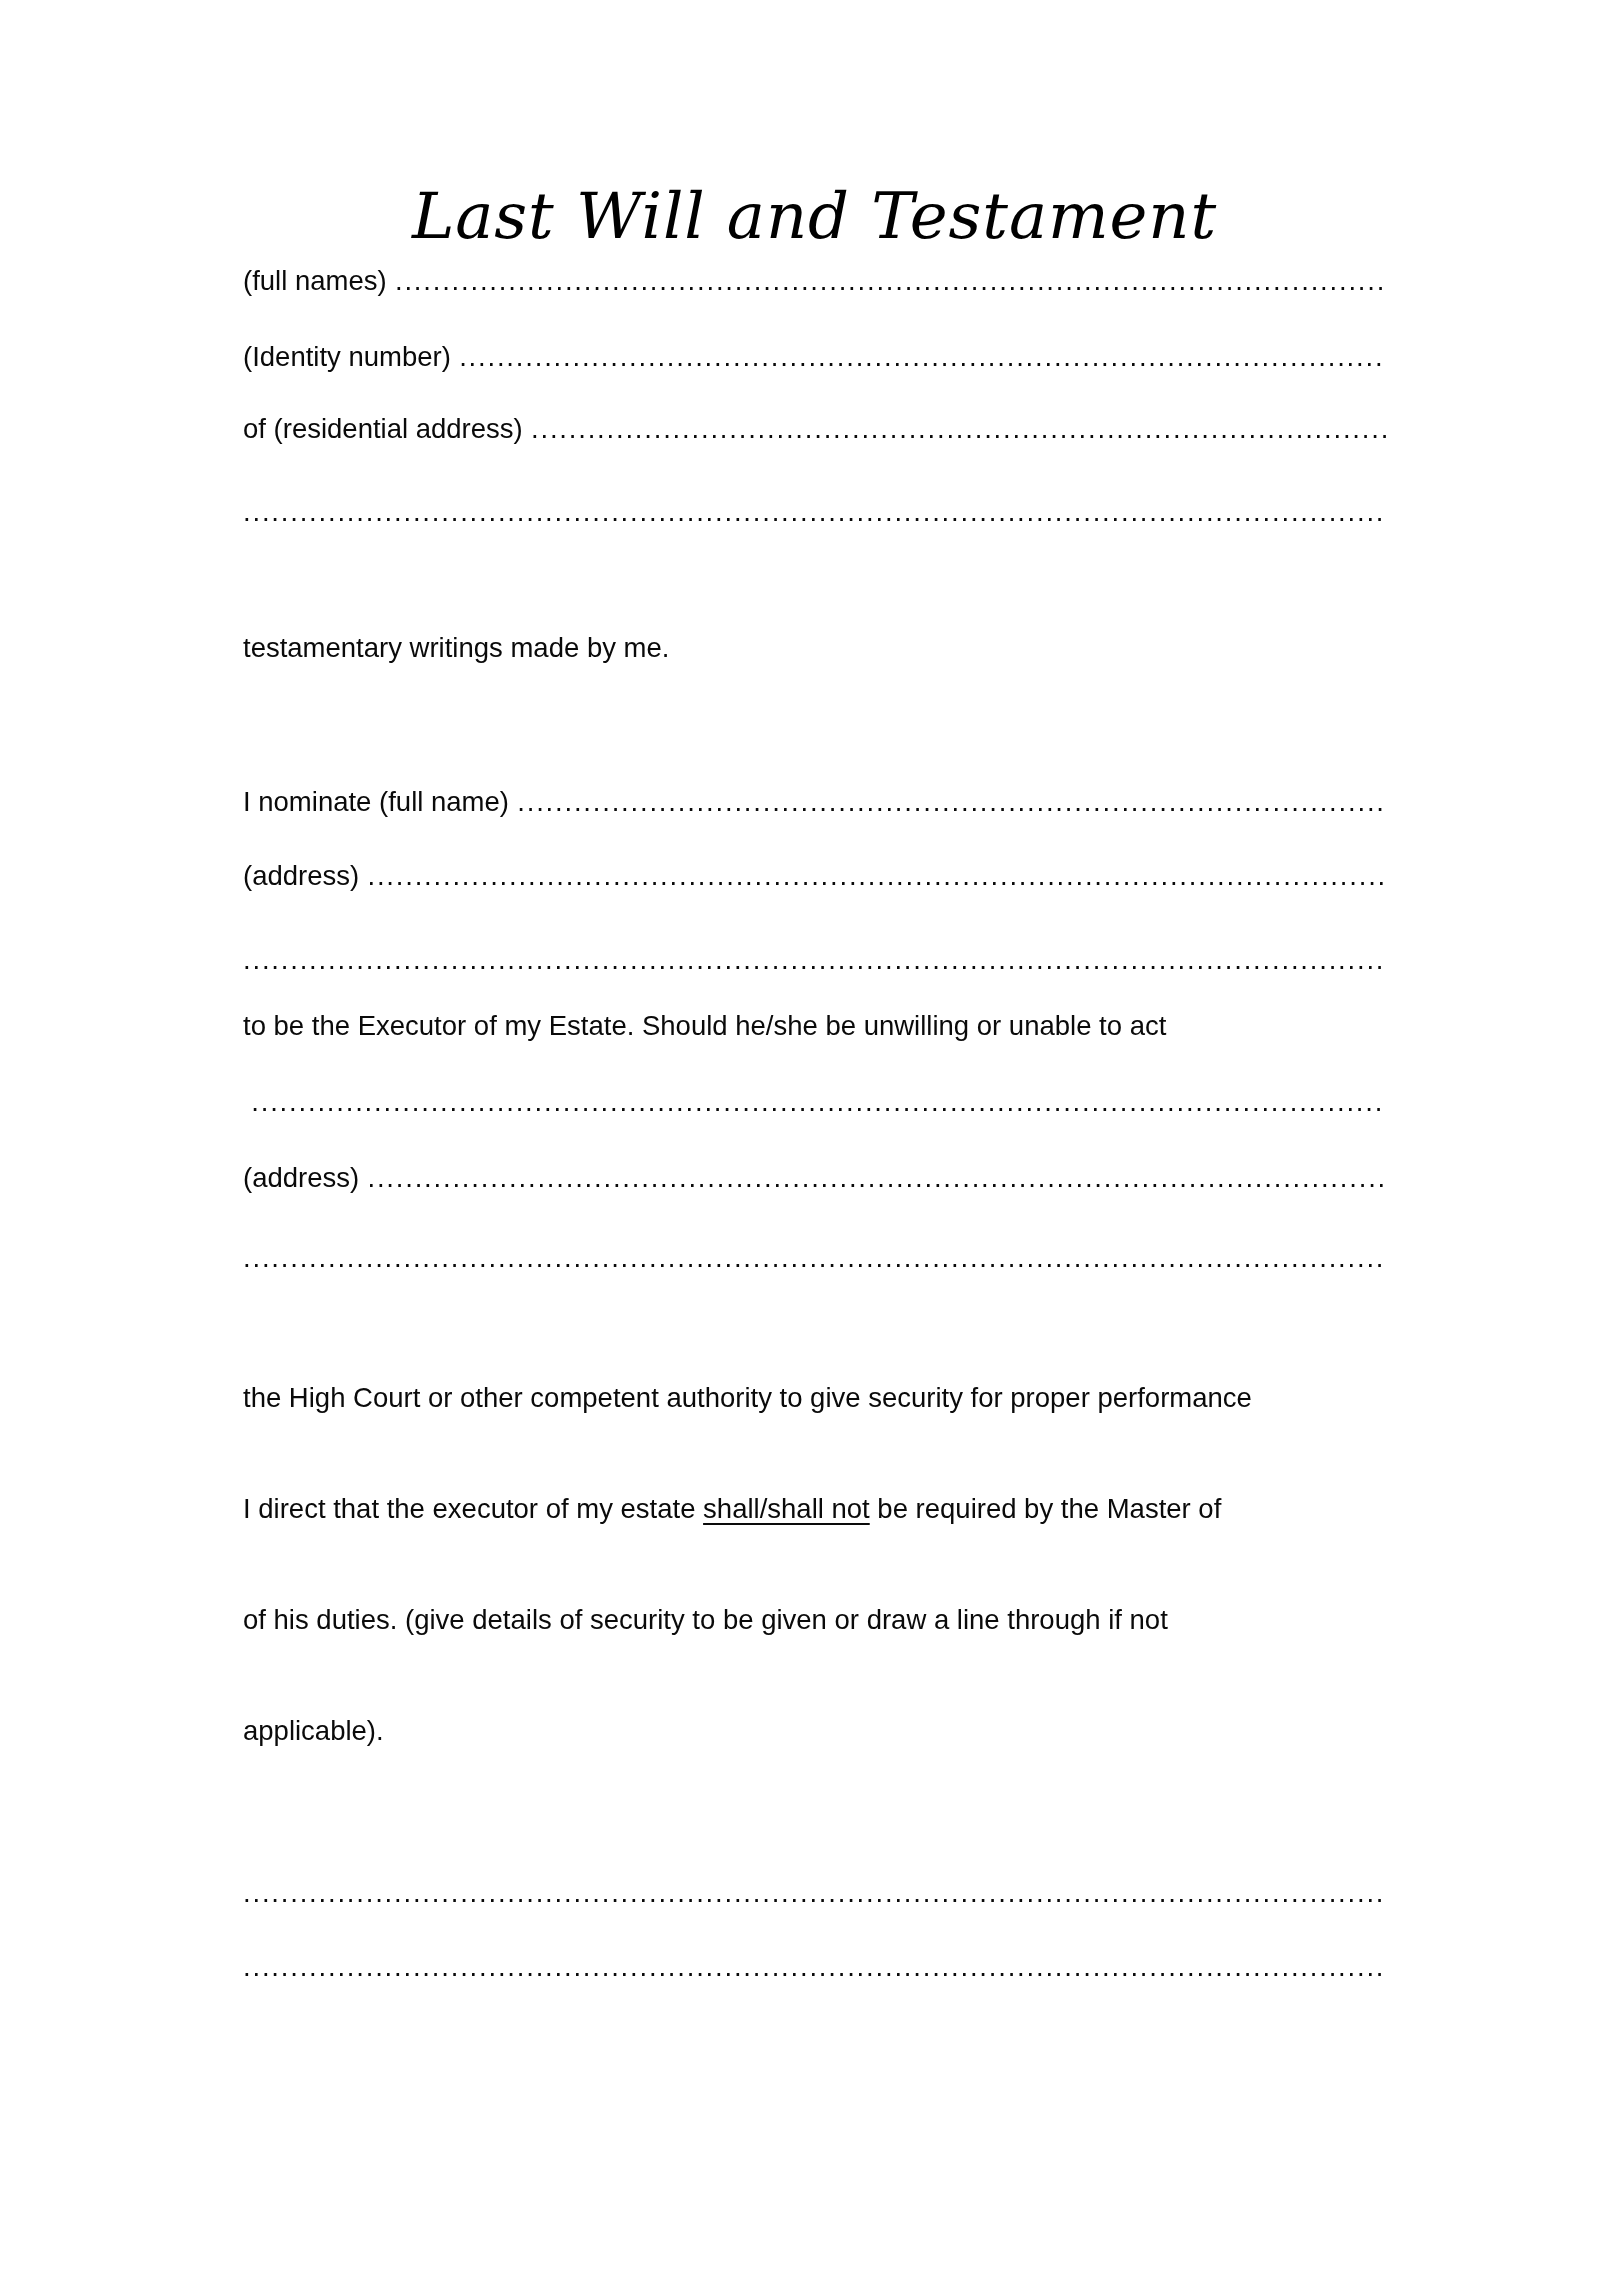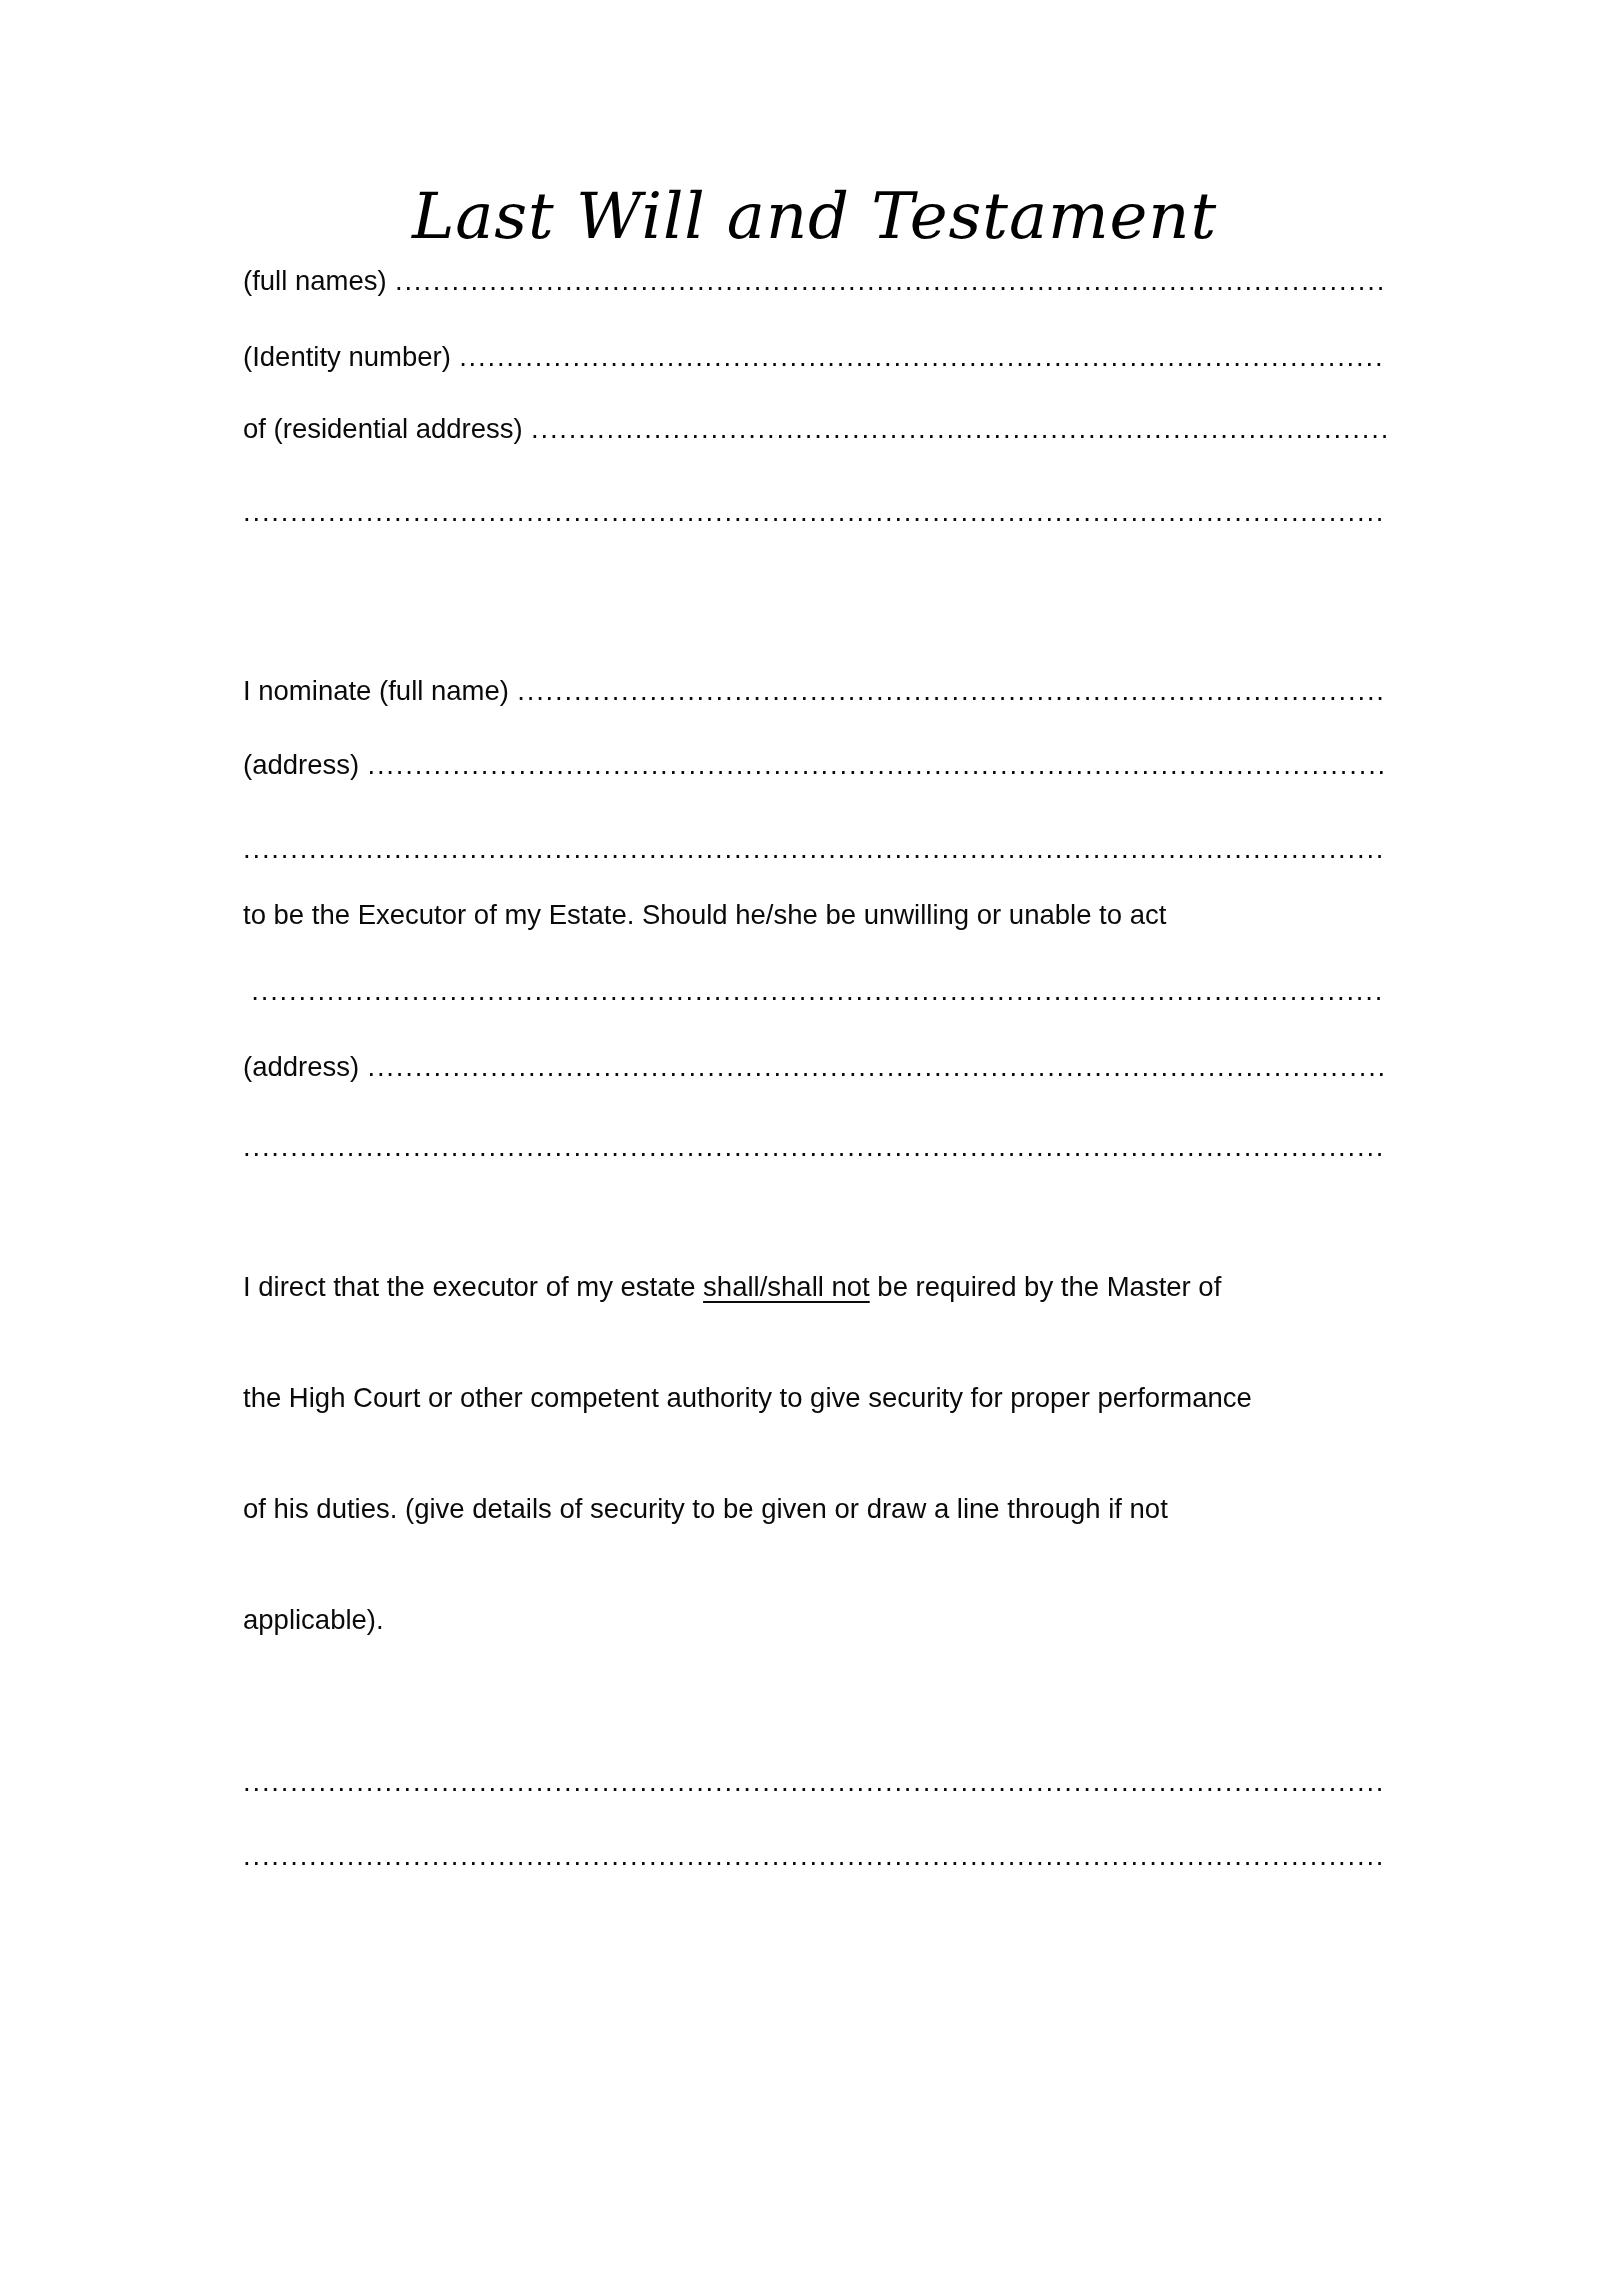--- a/index.html
+++ b/index.html
@@ -86,20 +86,21 @@
     </div>
 
     <div class="row mb-50">
       <span class="label">of (residential address)</span>
       <span class="leader">..........................................................................................................................................................................................................................................................</span>
     </div>
 
     <div class="dotline mb-27">..........................................................................................................................................................................................................................................................</div>
 
     <div class="para mb-47">
+      <div class="pline">testamentary writings made by me.</div>
     </div>
 
     <div class="row mb-40">
       <span class="label">I nominate (full name)</span>
       <span class="leader">..........................................................................................................................................................................................................................................................</span>
     </div>
 
     <div class="row mb-51">
       <span class="label">(address)</span>
       <span class="leader">..........................................................................................................................................................................................................................................................</span>
@@ -114,22 +115,22 @@
     </div>
 
     <div class="row mb-47">
       <span class="label">(address)</span>
       <span class="leader">..........................................................................................................................................................................................................................................................</span>
     </div>
 
     <div class="dotline mb-31">..........................................................................................................................................................................................................................................................</div>
 
     <div class="para mb-56">
+      <div class="pline">the High Court or other competent authority to give security for proper performance</div>
       <div class="pline"><span>I direct that the executor of my estate </span><span class="underlined">shall/shall not</span><span> be required by the Master of</span></div>
-      <div class="pline">the High Court or other competent authority to give security for proper performance</div>
       <div class="pline">of his duties. (give details of security to be given or draw a line through if not</div>
       <div class="pline">applicable).</div>
     </div>
 
     <div class="dotline mb-40">..........................................................................................................................................................................................................................................................</div>
 
     <div class="dotline mb-106">..........................................................................................................................................................................................................................................................</div>
 
   </div>
 </div>

